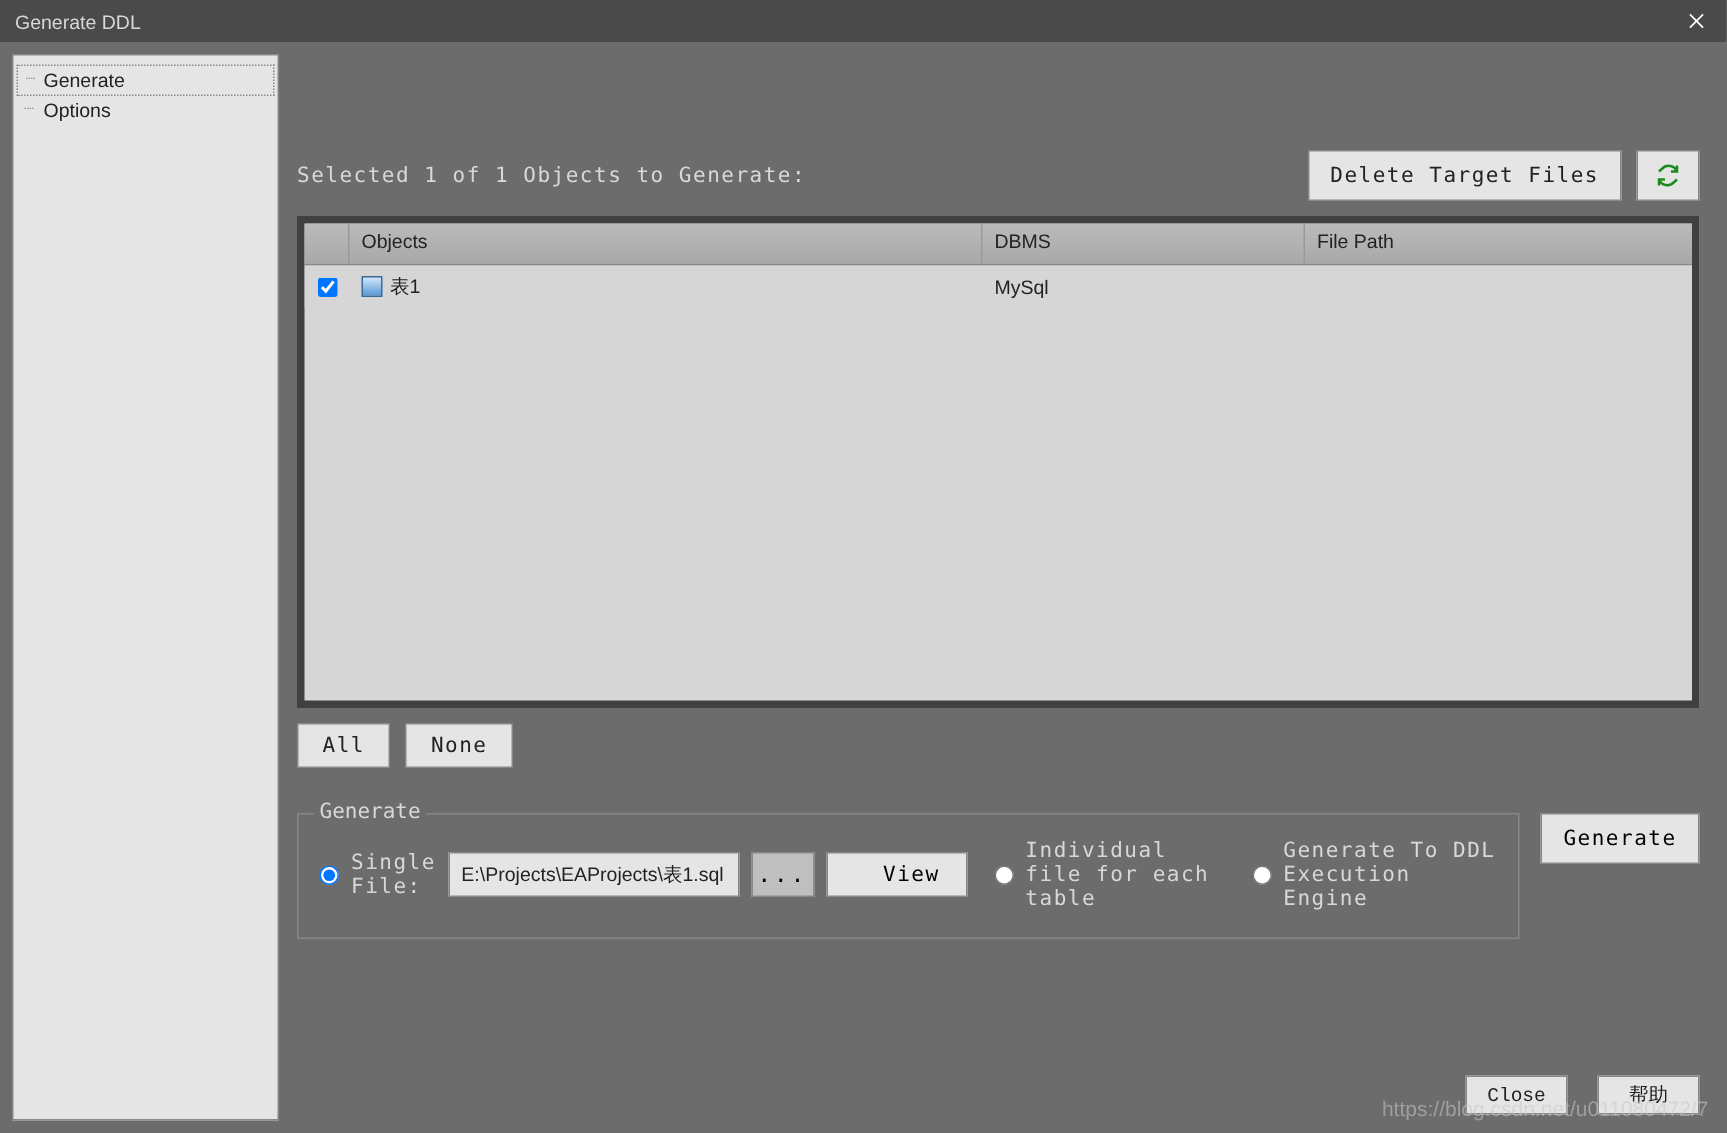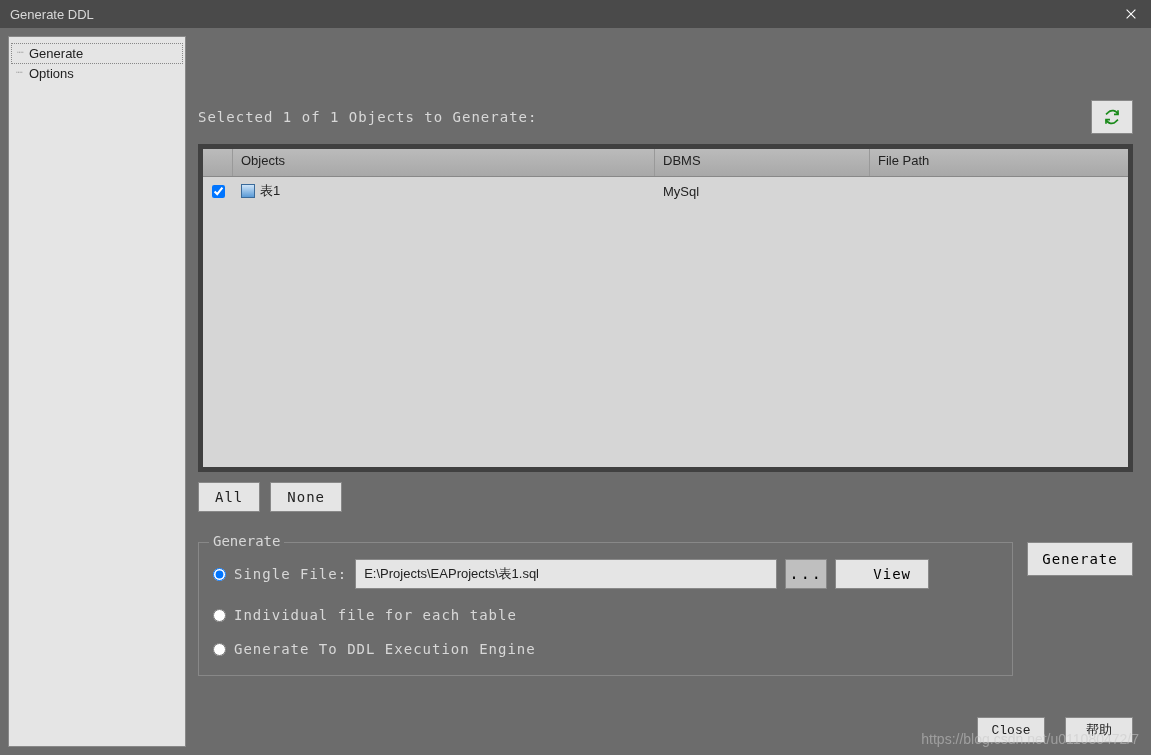--- a/index.html
+++ b/index.html
@@ -186,21 +186,21 @@
       top: -10px;
       left: 10px;
       background: #6c6c6c;
       padding: 0 4px;
       font-family: "Consolas", monospace;
       font-size: 14px;
       color: #d8d8d8;
     }
     .radio-group {
       display: flex;
-      flex-direction: column;
+      flex-direction: row;
       gap: 18px;
       flex: 1;
     }
     .radio-row {
       display: flex;
       align-items: center;
       gap: 8px;
     }
     .radio-row label {
       font-family: "Consolas", monospace;
@@ -309,20 +309,21 @@
     <div class="tree-item">
       <span>Options</span>
     </div>
   </div>
 
   <div class="main">
     <div style="height:50px;"></div>
     <div class="top-row">
       <div class="status">Selected  1 of 1  Objects to Generate:</div>
       <div class="right-btns">
+        <button class="btn">Delete Target Files</button>
         <div class="icon-btn">
           <svg class="refresh-icon" viewBox="0 0 24 24" fill="none" stroke="#1a8a1a" stroke-width="2.5">
             <path d="M21 2v6h-6"></path>
               <path d="M3 22v-6h6"></path>
             <path d="M21 8A9 9 0 0 0 6 5.3L3 8"></path>
               <path d="M3 16a9 9 0 0 0 15 2.7l3-2.7"></path>
           </svg>
         </div>
       </div>
     </div>

